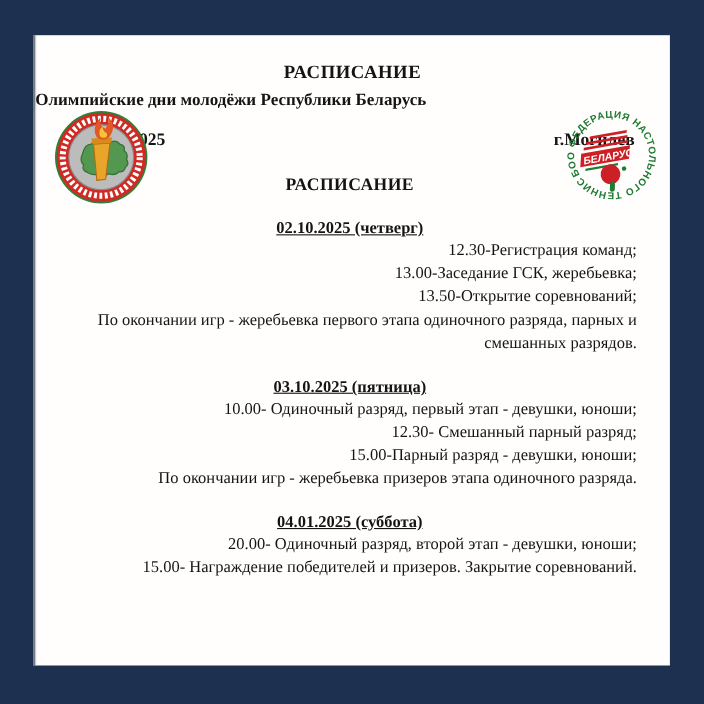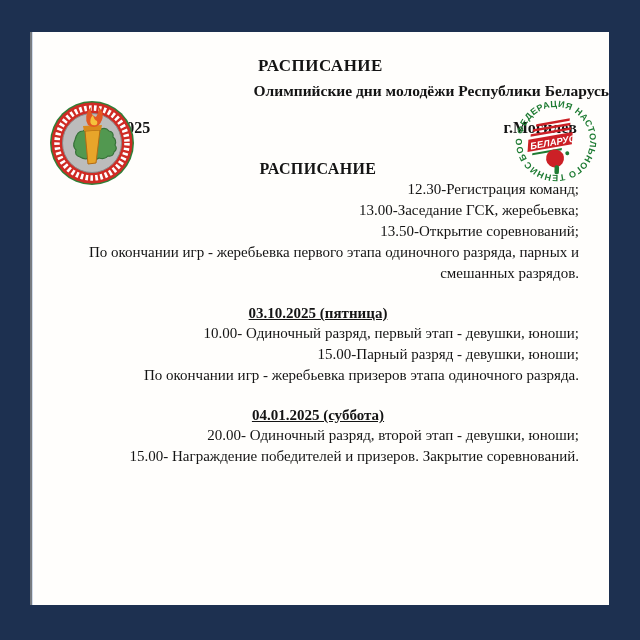--- a/index.html
+++ b/index.html
@@ -11,21 +11,21 @@
   }
   .paper{
     position:absolute;left:30px;top:32px;width:579px;height:573px;
     background:#fffefc;
     border-left:2px solid rgba(10,16,28,.55);
     box-shadow:1px 0 0 rgba(150,175,210,.45) inset;
     box-sizing:border-box;
   }
   .header{position:relative;}
   .h-title{margin-top:22px;text-align:center;font-weight:bold;font-size:17px;line-height:24px;letter-spacing:.5px;}
-  .h-sub{text-align:right;font-weight:bold;font-size:15.5px;line-height:25px;font-family:Liberation Serif, serif;}
+  .h-sub{text-align:left;font-weight:bold;font-size:15.5px;line-height:25px;font-family:Liberation Serif, serif;}
   .logo{position:absolute;}
   .logo-left{left:16px;top:44px;width:88px;height:88px;}
   .logo-right{left:478px;top:41px;width:92px;height:92px;}
   .date-row{
     display:flex;justify-content:space-between;align-items:baseline;
     margin-top:14px;padding:0 32px 0 25px;
     font-weight:bold;font-size:16px;line-height:22px;
   }
   .sched{padding:0 30px 0 25px;}
   .s-title{margin-top:20px;text-align:center;font-weight:bold;font-size:16px;line-height:20px;letter-spacing:.4px;}
@@ -90,29 +90,31 @@
     <div class="date-row">
       <span>02-04.10.2025</span>
       <span>г.Могилев</span>
     </div>
   </div>
 
   <div class="sched">
     <div class="s-title">РАСПИСАНИЕ</div>
 
     <div>
+      <div class="day-heading">02.10.2025 (четверг)</div>
       <div class="ev">12.30-Регистрация команд;</div>
       <div class="ev">13.00-Заседание ГСК, жеребьевка;</div>
       <div class="ev">13.50-Открытие соревнований;</div>
       <div class="ev">По окончании игр - жеребьевка первого этапа одиночного разряда, парных и смешанных разрядов.</div>
     </div>
 
     <div>
       <div class="day-heading">03.10.2025 (пятница)</div>
       <div class="ev">10.00- Одиночный разряд, первый этап - девушки, юноши;</div>
+      <div class="ev">12.30- Смешанный парный разряд;</div>
       <div class="ev">15.00-Парный разряд - девушки, юноши;</div>
       <div class="ev">По окончании игр - жеребьевка призеров этапа одиночного разряда.</div>
     </div>
 
     <div>
       <div class="day-heading">04.01.2025 (суббота)</div>
       <div class="ev">20.00- Одиночный разряд, второй этап - девушки, юноши;</div>
       <div class="ev">15.00- Награждение победителей и призеров. Закрытие соревнований.</div>
     </div>
   </div>

